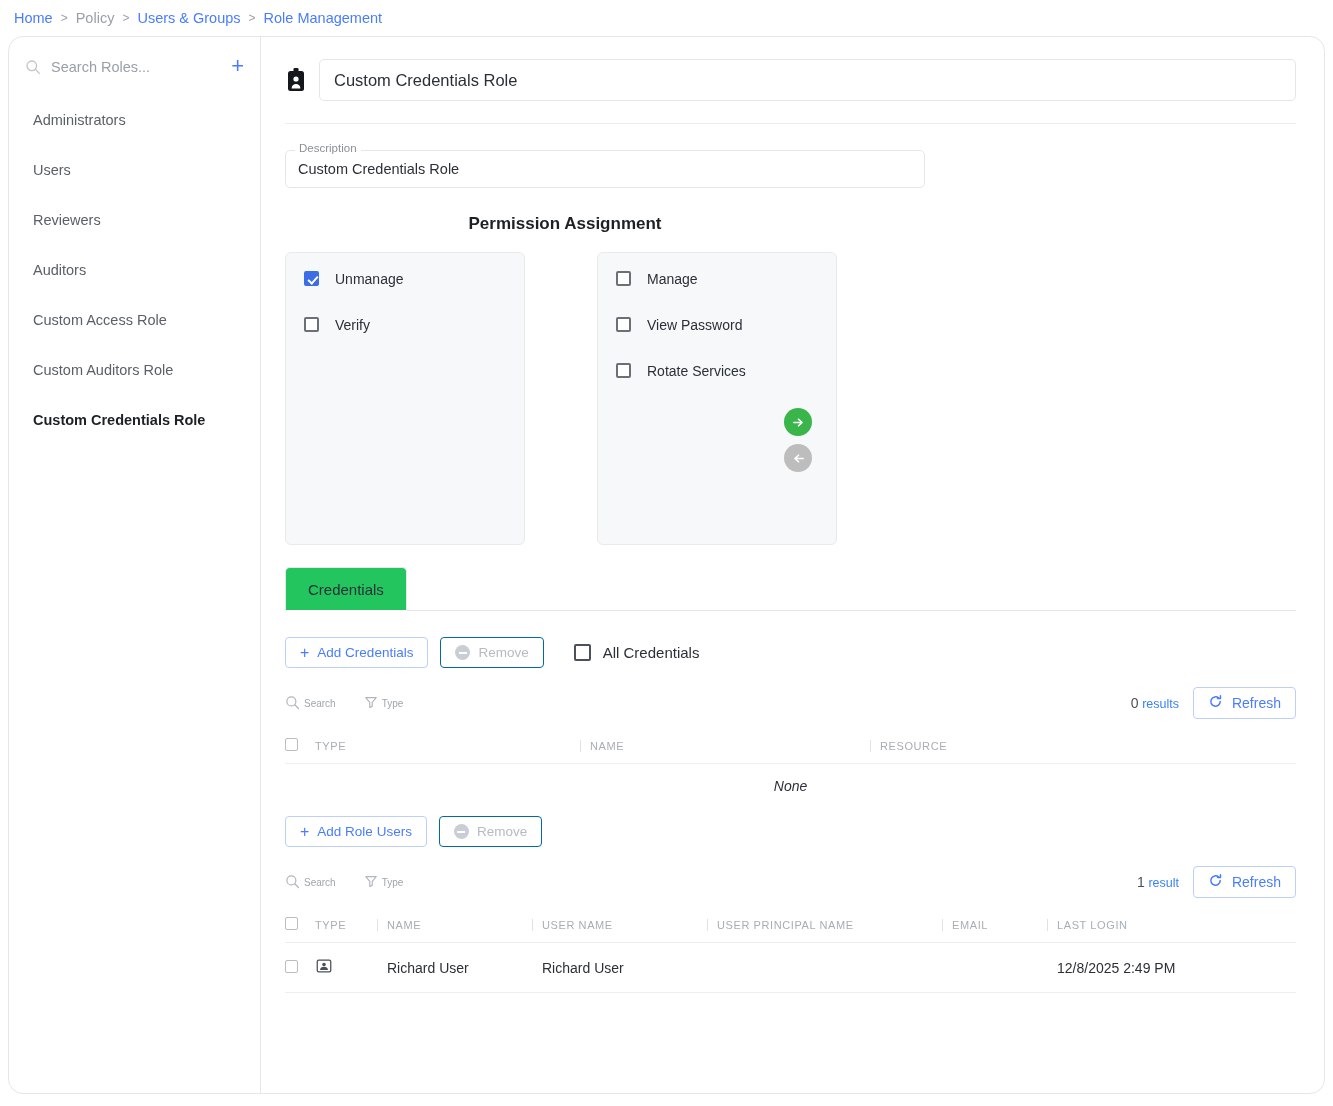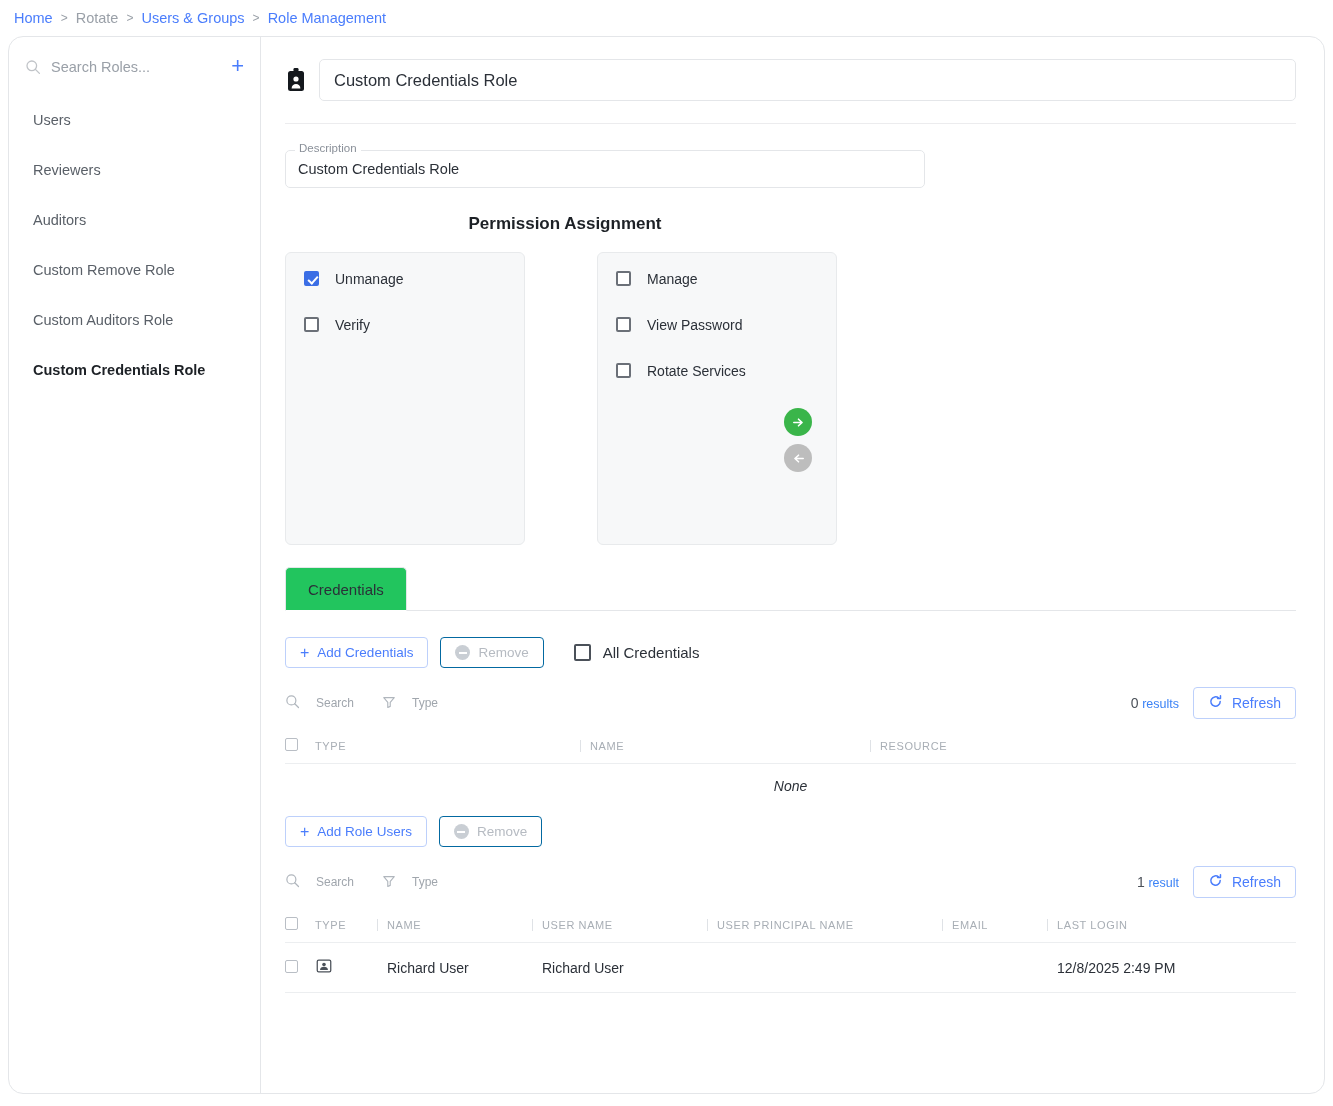--- a/index.html
+++ b/index.html
@@ -253,23 +253,23 @@
     background: #fff;
     flex: 0 0 17px;
   }
 
   .filter-row {
     margin-top: 18px;
     display: flex; align-items: center;
     height: 34px;
   }
   .filter-item {
-    display: flex; align-items: center; gap: 16px;
+    display: flex; align-items: center; gap: 4px;
     color: #a0a6ad;
-    font-size: 12px;
+    font-size: 10px;
     margin-right: 28px;
     cursor: pointer;
   }
   .filter-spacer { flex: 1; }
   .results {
     font-size: 13px;
     margin-right: 14px;
     white-space: nowrap;
   }
   .results b { color: #4b5159; font-weight: normal; font-size: 14px; }
@@ -332,45 +332,46 @@
     font-size: 14px;
     padding: 44px 0 44px 0;
   }
 </style>
 </head>
 <body>
 
 <div class="breadcrumb">
   <span class="bc-link">Home</span>
   <span class="bc-sep">&gt;</span>
-  <span class="bc-plain">Rotate</span>
+  <span class="bc-plain">Policy</span>
   <span class="bc-sep">&gt;</span>
   <span class="bc-link">Users &amp; Groups</span>
   <span class="bc-sep">&gt;</span>
   <span class="bc-link">Role Management</span>
 </div>
 
 <div class="frame">
 
   <div class="sidebar">
     <div class="search-roles">
       <span class="sr-icon">
         <svg viewBox="0 0 20 20" width="16" height="16">
             <circle cx="8.5" cy="8.5" r="6" fill="none" stroke="#8d939b" stroke-width="1.6"></circle>
             <line x1="13" y1="13" x2="18" y2="18" stroke="#8d939b" stroke-width="1.6" stroke-linecap="round"></line>
           </svg>
       </span>
       <span class="sr-text">Search Roles...</span>
       <span class="sr-plus">+</span>
     </div>
     <div class="role-list">
+      <div class="role-item">Administrators</div>
       <div class="role-item">Users</div>
       <div class="role-item">Reviewers</div>
       <div class="role-item">Auditors</div>
-      <div class="role-item">Custom Remove Role</div>
+      <div class="role-item">Custom Access Role</div>
       <div class="role-item">Custom Auditors Role</div>
       <div class="role-item active">Custom Credentials Role</div>
     </div>
   </div>
 
   <div class="content">
 
     <div class="title-row">
       <span class="badge-icon">
         <svg viewBox="0 0 22 26" width="22" height="26">

